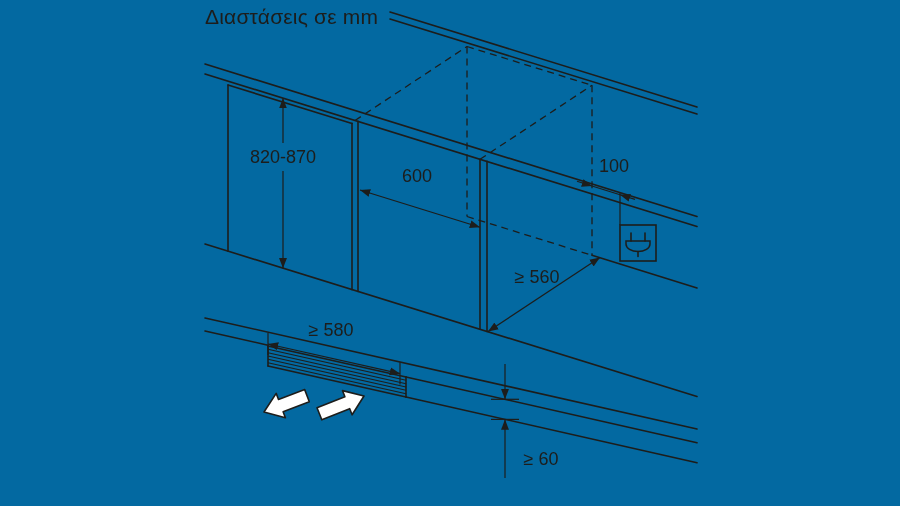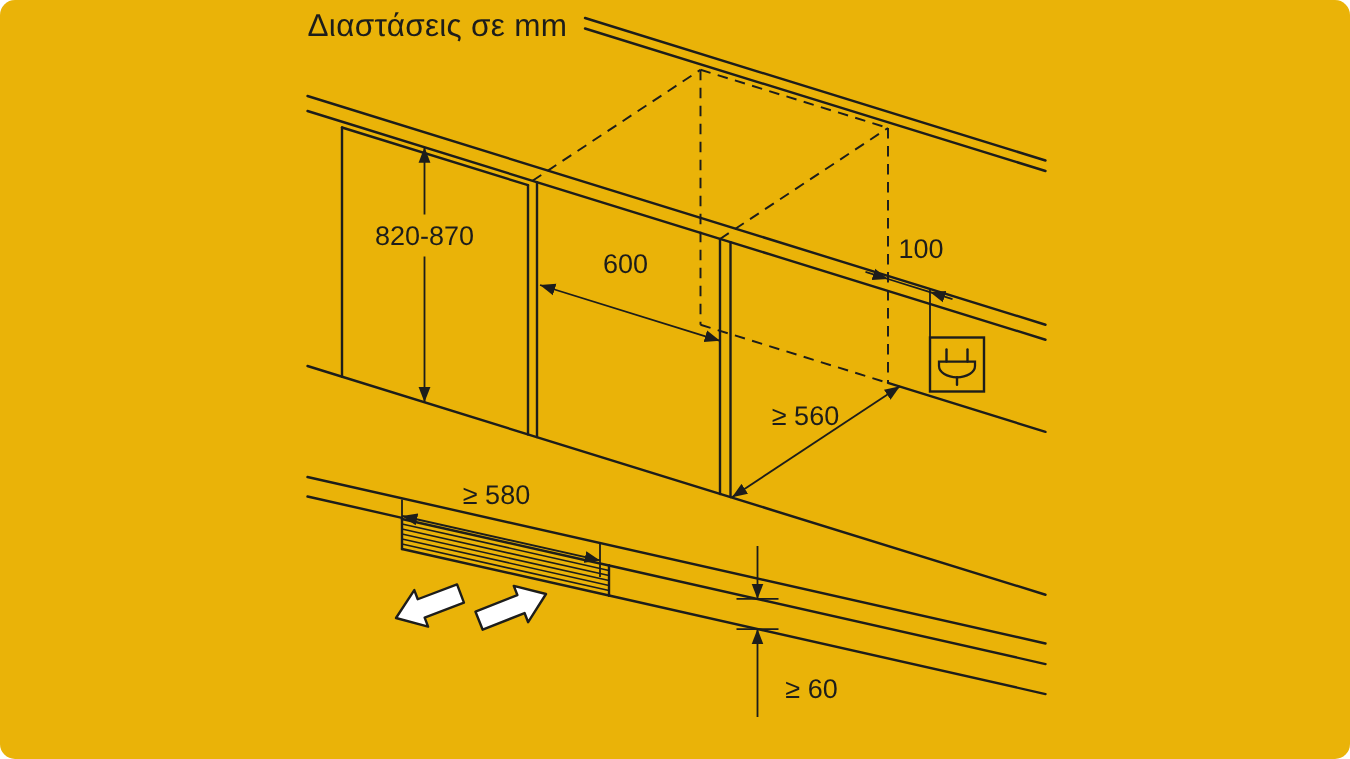--- a/index.html
+++ b/index.html
@@ -1,17 +1,17 @@
 <!DOCTYPE html>
 <html><head>
 <meta charset="utf-8">
 <style>
   html,body{margin:0;padding:0;background:#ffffff;}
-  .page{position:relative;width:900px;height:506px;background:#eab308;overflow:hidden;
-        font-family:"Liberation Sans", sans-serif;border-radius:10px;}
+  .page{position:relative;width:900px;height:506px;background:#0369a1;overflow:hidden;
+        font-family:"Liberation Sans", sans-serif;}
   svg{position:absolute;left:0;top:0;}
   .ol{fill:none;stroke:#1d1d1b;stroke-width:1.6;stroke-linecap:round;}
   .dash{fill:none;stroke:#1d1d1b;stroke-width:1.3;stroke-dasharray:7 5;stroke-linecap:butt;}
   .dim{fill:none;stroke:#1d1d1b;stroke-width:1.2;}
   .hatch{fill:none;stroke:#1d1d1b;stroke-width:1.1;}
   .blockarrow{fill:#ffffff;stroke:#1d1d1b;stroke-width:1.6;stroke-linejoin:round;}
   text{fill:#1d1d1b;}
   .title{font-size:21px;font-weight:500;letter-spacing:.2px;}
   .lbl{font-size:18px;text-anchor:middle;}
 </style>

